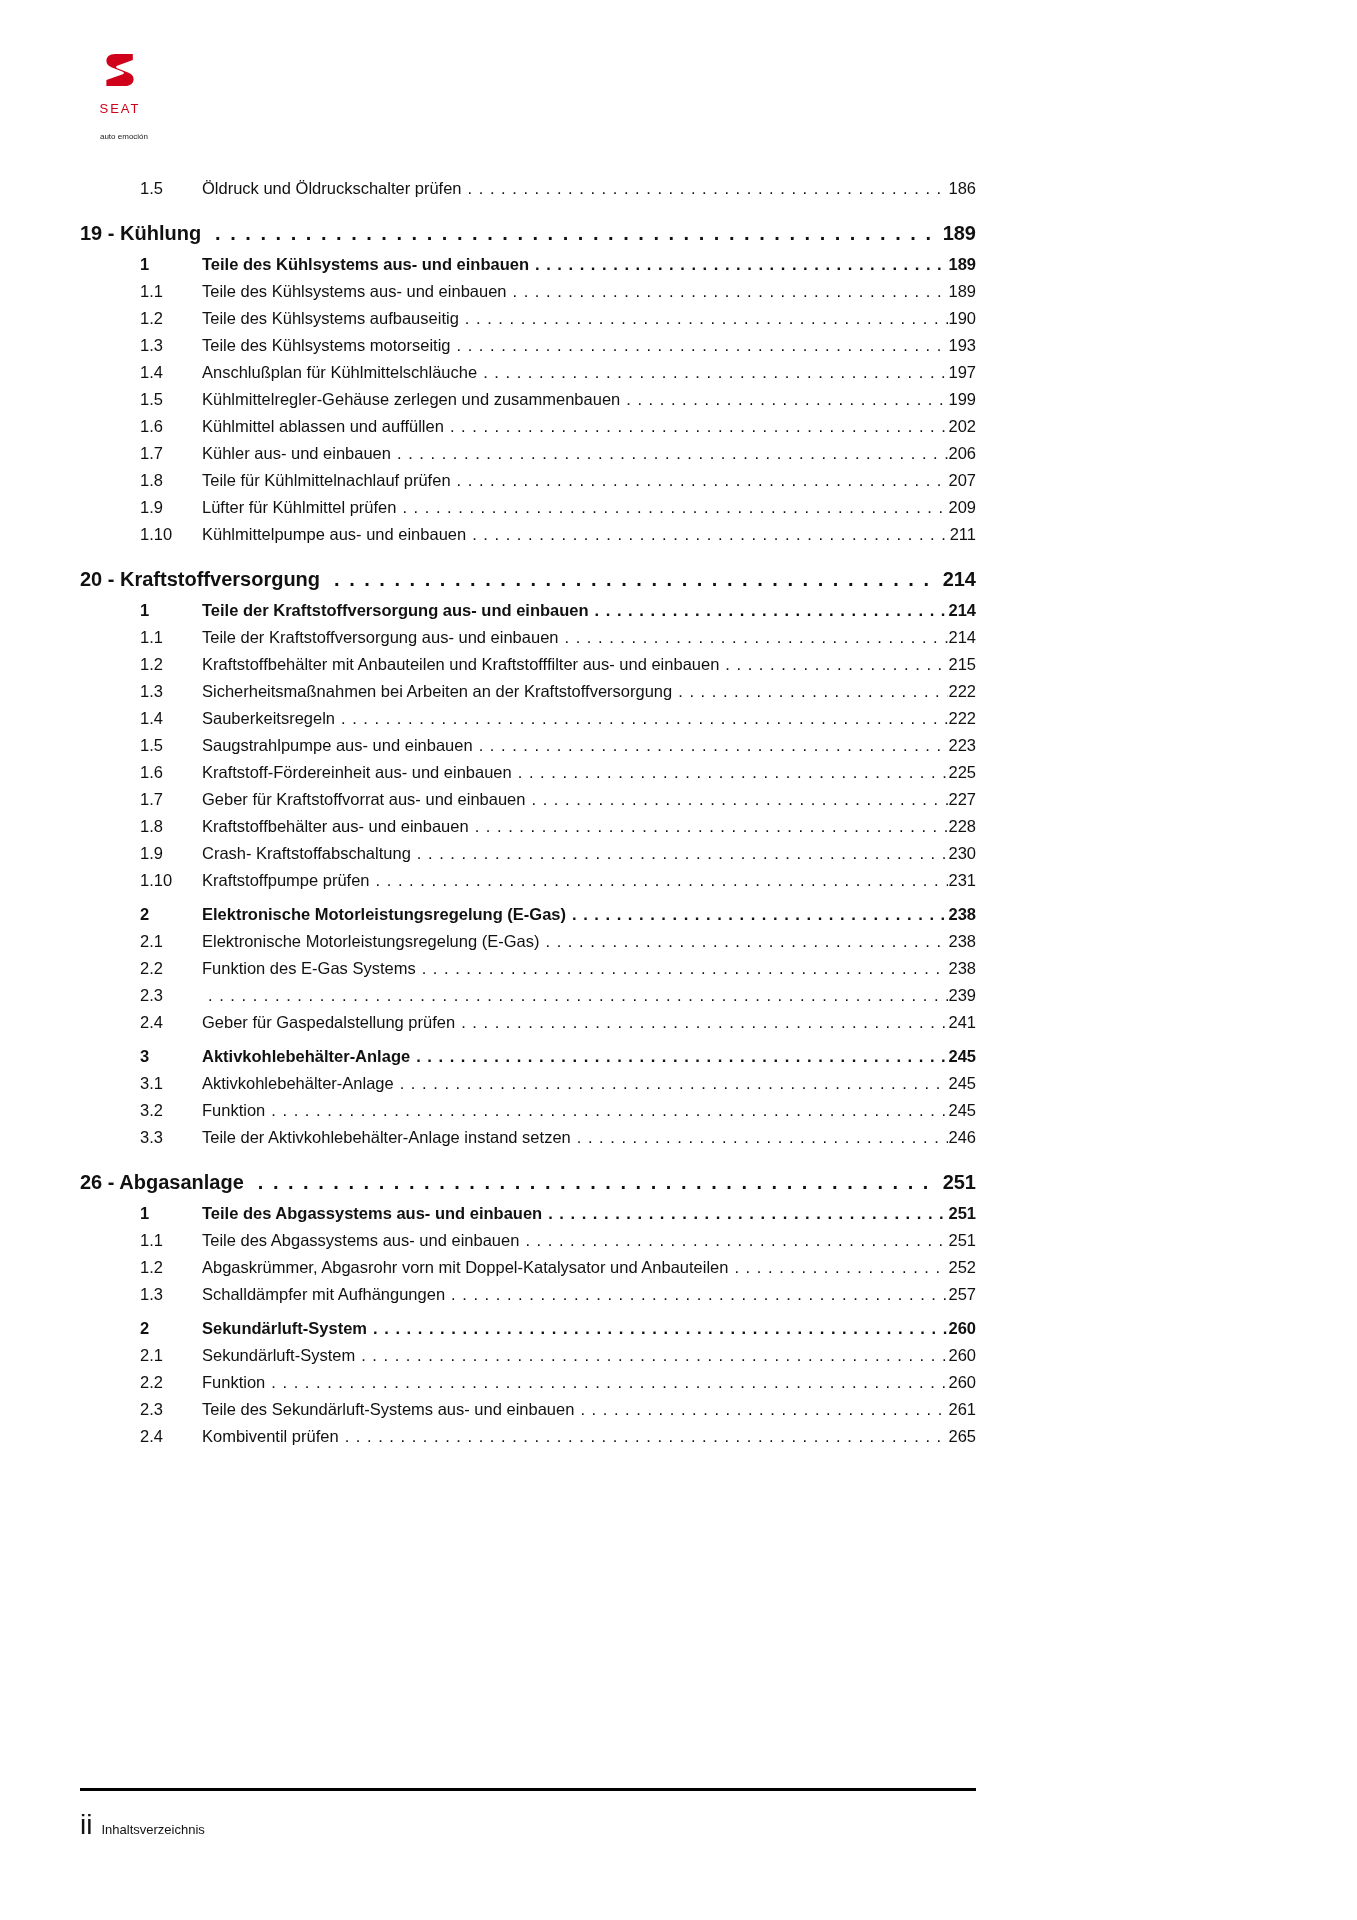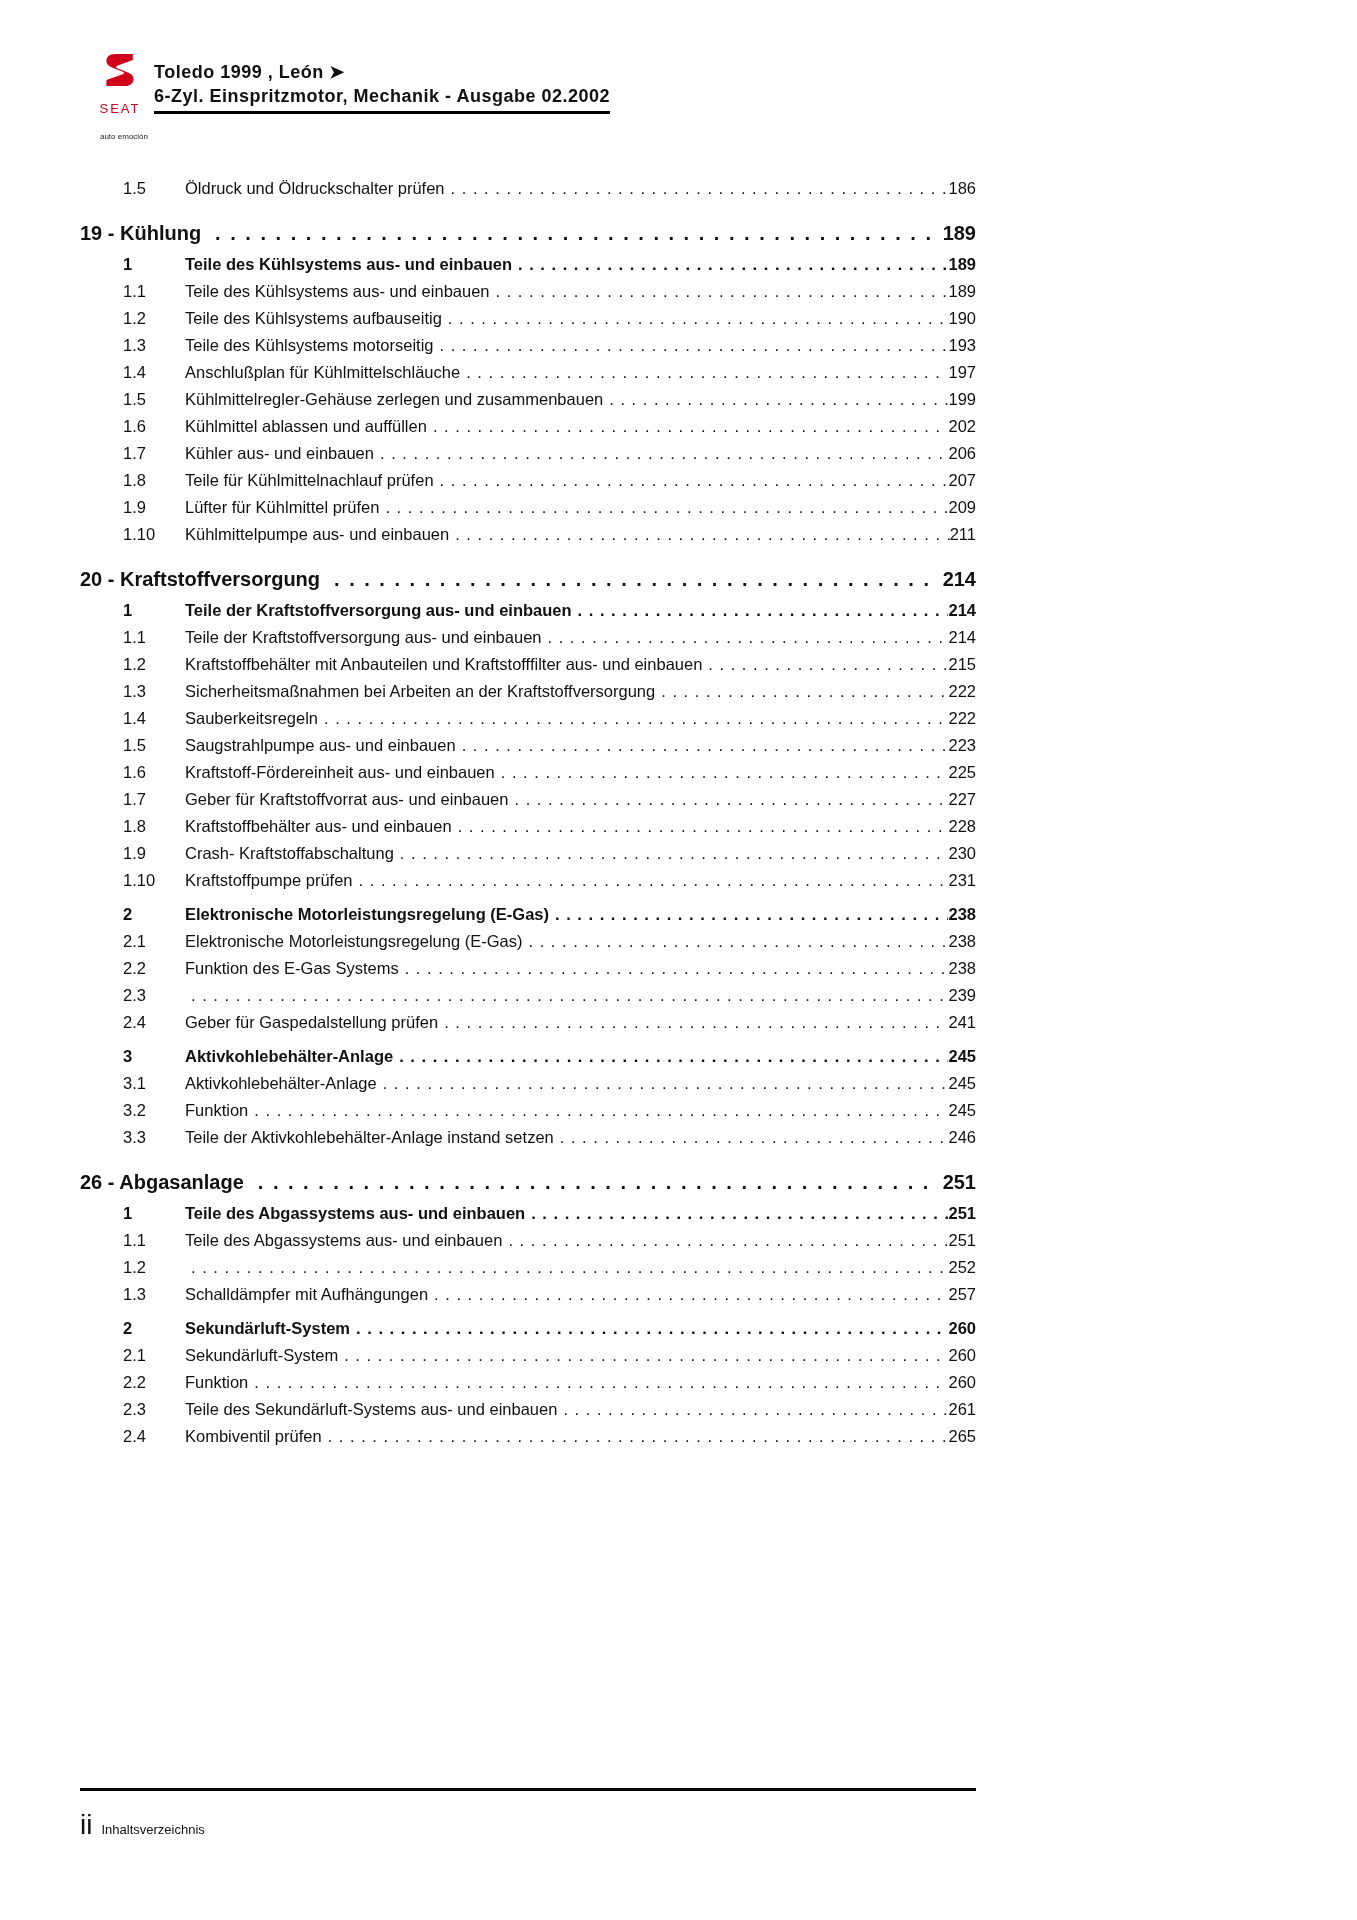--- a/index.html
+++ b/index.html
@@ -69,21 +69,21 @@
   .toc { margin-top: 34px; }
   .toc-row {
     display: flex;
     align-items: baseline;
     font-size: 16.5px;
     line-height: 27px;
     white-space: nowrap;
   }
   .toc-row .toc-num {
     flex: 0 0 62px;
-    margin-left: 43px;
+    margin-left: 60px;
   }
   .toc-title { flex: 0 1 auto; }
   .toc-leader {
     flex: 1 1 16px;
     overflow: hidden;
     white-space: nowrap;
     letter-spacing: 1px;
     padding-left: 6px;
     padding-right: 1px;
   }
@@ -133,24 +133,20 @@
     <div class="header">
       <div class="logo">
         <div class="logo-s">
           <svg width="30" height="32" viewBox="0 0 36 40" aria-hidden="true">
             <path d="M34 0 L12 0 C4.5 0 1 4 1 8.5 C1 12.5 3.4 15.2 8 17 L21.5 22.2 C23.3 22.9 23.3 24.6 21.5 25.3 L1 32.5 L1 40 L24 40 C31.5 40 35 36 35 31.5 C35 27.5 32.6 24.8 28 23 L14.5 17.8 C12.7 17.1 12.7 15.4 14.5 14.7 L34 7.5 Z" fill="#d0021b"></path>
           </svg>
         </div>
         <div class="logo-brand">SEAT</div>
         <div class="logo-tagline">auto emoción</div>
       </div>
-      <div class="titles">
-        <div class="title-line1">Toledo 1999 , León ➤</div>
-        <div class="title-line2">6-Zyl. Einspritzmotor, Mechanik - Ausgabe 02.2002</div>
-      </div>
     </div>
 
     <main class="toc" id="toc">
   <div class="toc-row">
     <span class="toc-num">1.5</span>
     <span class="toc-title">Öldruck und Öldruckschalter prüfen</span>
     <span class="toc-leader"></span>
     <span class="toc-page">186</span>
   </div>
 
@@ -405,20 +401,21 @@
 
   <div class="toc-row">
     <span class="toc-num">1.1</span>
     <span class="toc-title">Teile des Abgassystems aus- und einbauen</span>
     <span class="toc-leader"></span>
     <span class="toc-page">251</span>
   </div>
 
   <div class="toc-row">
     <span class="toc-num">1.2</span>
+    <span class="toc-title">Abgaskrümmer, Abgasrohr vorn mit Doppel-Katalysator und Anbauteilen</span>
     <span class="toc-leader"></span>
     <span class="toc-page">252</span>
   </div>
 
   <div class="toc-row">
     <span class="toc-num">1.3</span>
     <span class="toc-title">Schalldämpfer mit Aufhängungen</span>
     <span class="toc-leader"></span>
     <span class="toc-page">257</span>
   </div>

